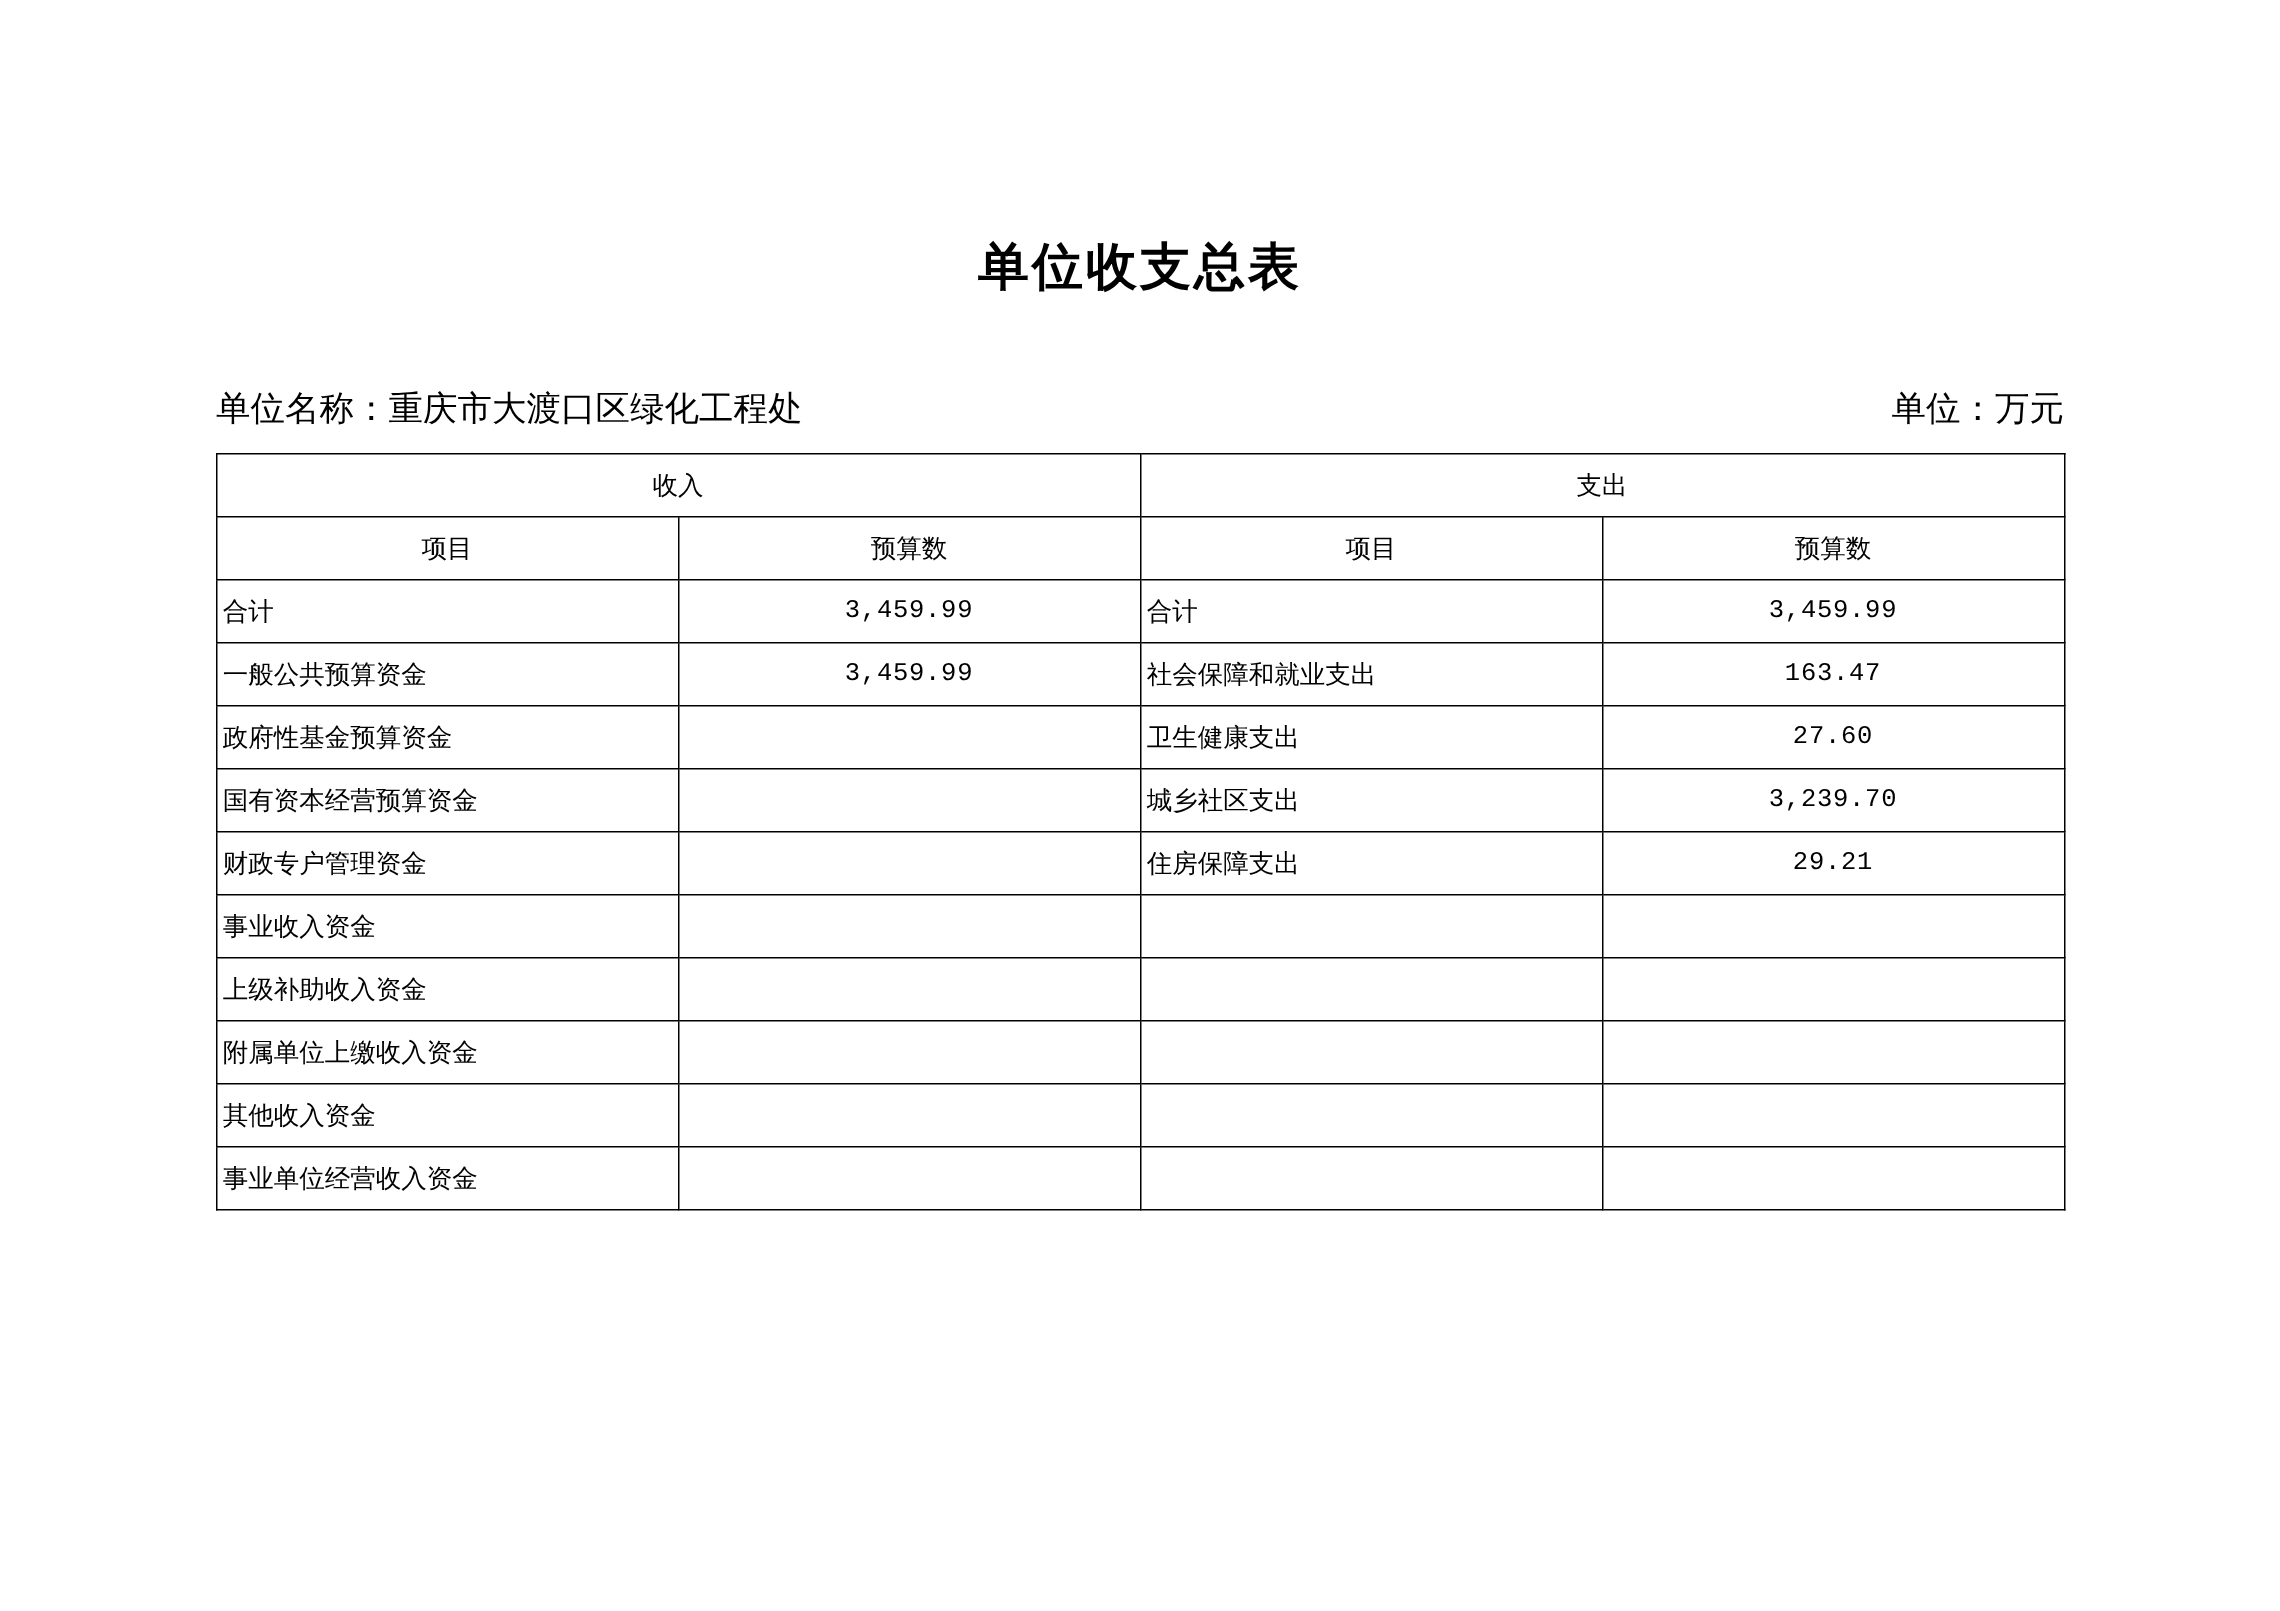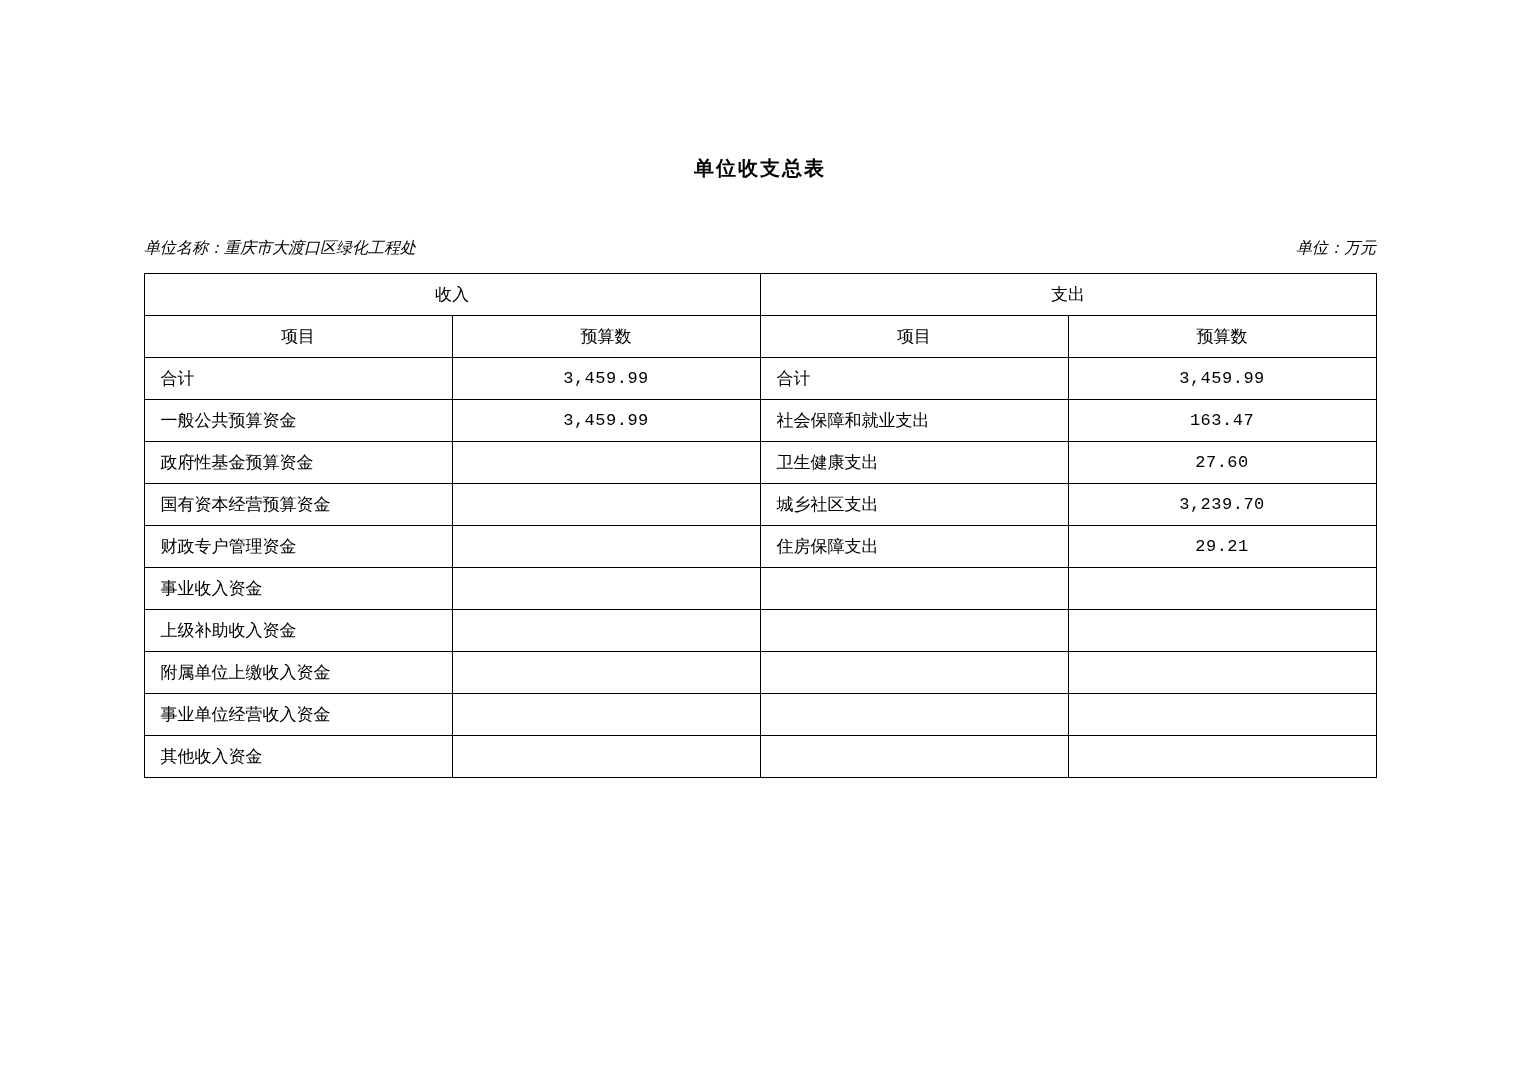--- a/index.html
+++ b/index.html
@@ -16,57 +16,56 @@
     overflow: hidden;
   }
   .page {
     position: relative;
     width: 1520px;
     height: 1074px;
     box-sizing: border-box;
   }
   .doc-title {
     text-align: center;
-    font-size: 20px;
+    font-size: 34px;
     font-weight: bold;
     letter-spacing: 2px;
     margin: 0;
     padding-top: 155px;
     font-family: "DejaVu Serif", "Liberation Serif", serif;
   }
   .meta-row {
     display: flex;
     justify-content: space-between;
     align-items: baseline;
     margin: 0 auto;
     width: 1232px;
     padding-top: 42px;
-    font-size: 16px;
-    font-style: italic;
+    font-size: 23px;
   }
   .meta-left {
     padding-left: 0px;
     white-space: nowrap;
   }
   .meta-right {
     white-space: nowrap;
     padding-right: 0px;
     margin-top: 14px;
   }
   table.budget {
     margin: 14px auto 0 auto;
     width: 1232px;
     border-collapse: collapse;
     table-layout: fixed;
   }
   table.budget td {
     border: 1px solid #000000;
     height: 41px;
     font-size: 17px;
-    padding: 0 16px;
+    padding: 0 4px;
     vertical-align: middle;
   }
   .col-item { width: 308px; }
   .col-num  { width: 308px; }
 
   .hdr-group {
     text-align: center;
   }
   .hdr-col {
     text-align: center;
@@ -154,27 +153,27 @@
           <td class="cell-left"></td>
           <td class="cell-right"></td>
         </tr>
         <tr>
           <td class="cell-left">附属单位上缴收入资金</td>
           <td class="cell-right"></td>
           <td class="cell-left"></td>
           <td class="cell-right"></td>
         </tr>
         <tr>
-          <td class="cell-left">事业单位经营收入资金</td>
+          <td class="cell-left">其他收入资金</td>
           <td class="cell-right"></td>
           <td class="cell-left"></td>
           <td class="cell-right"></td>
         </tr>
         <tr>
-          <td class="cell-left">其他收入资金</td>
+          <td class="cell-left">事业单位经营收入资金</td>
           <td class="cell-right"></td>
           <td class="cell-left"></td>
           <td class="cell-right"></td>
         </tr>
       </tbody>
   </table>
 
 </div>
 
 </body></html>

